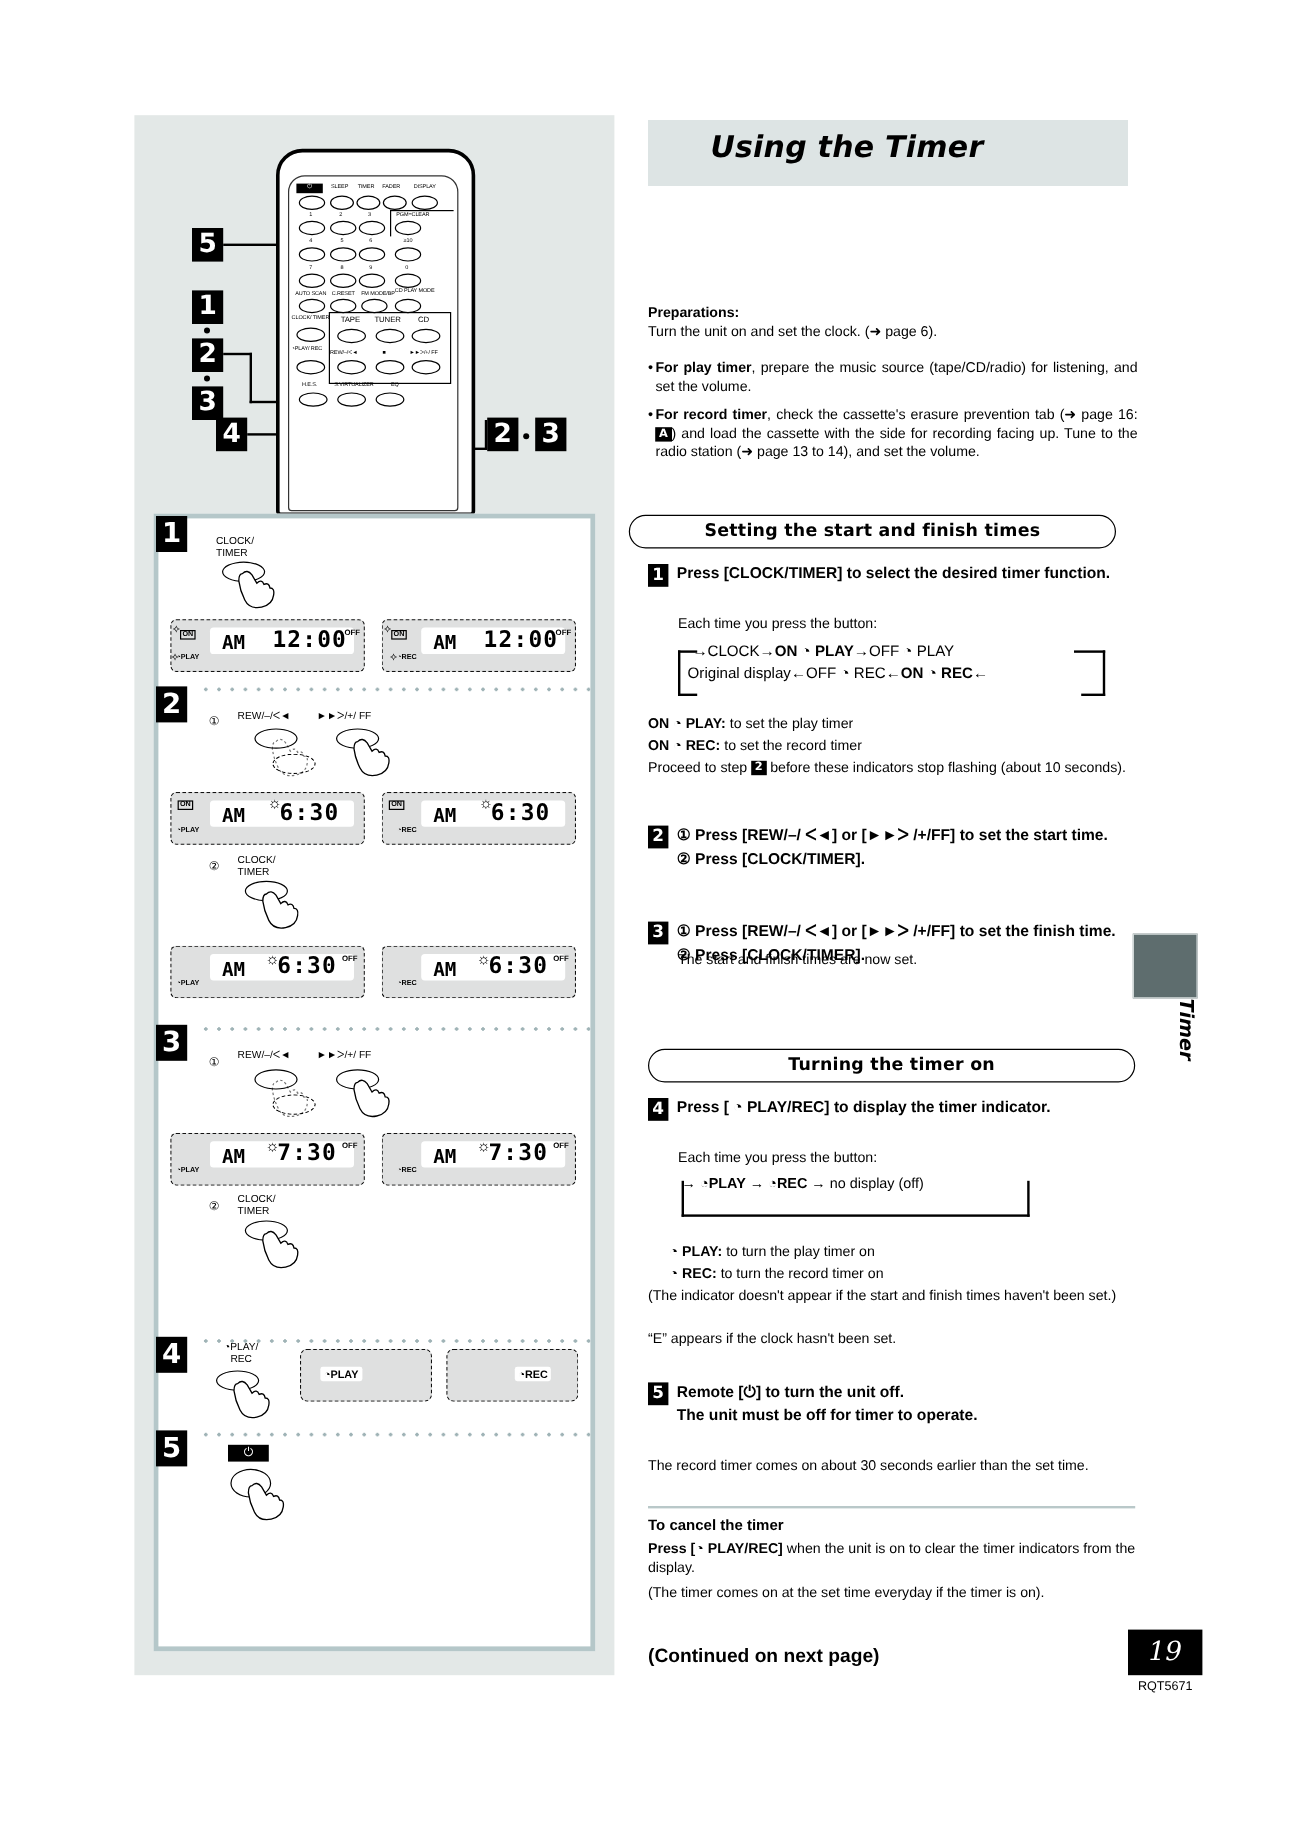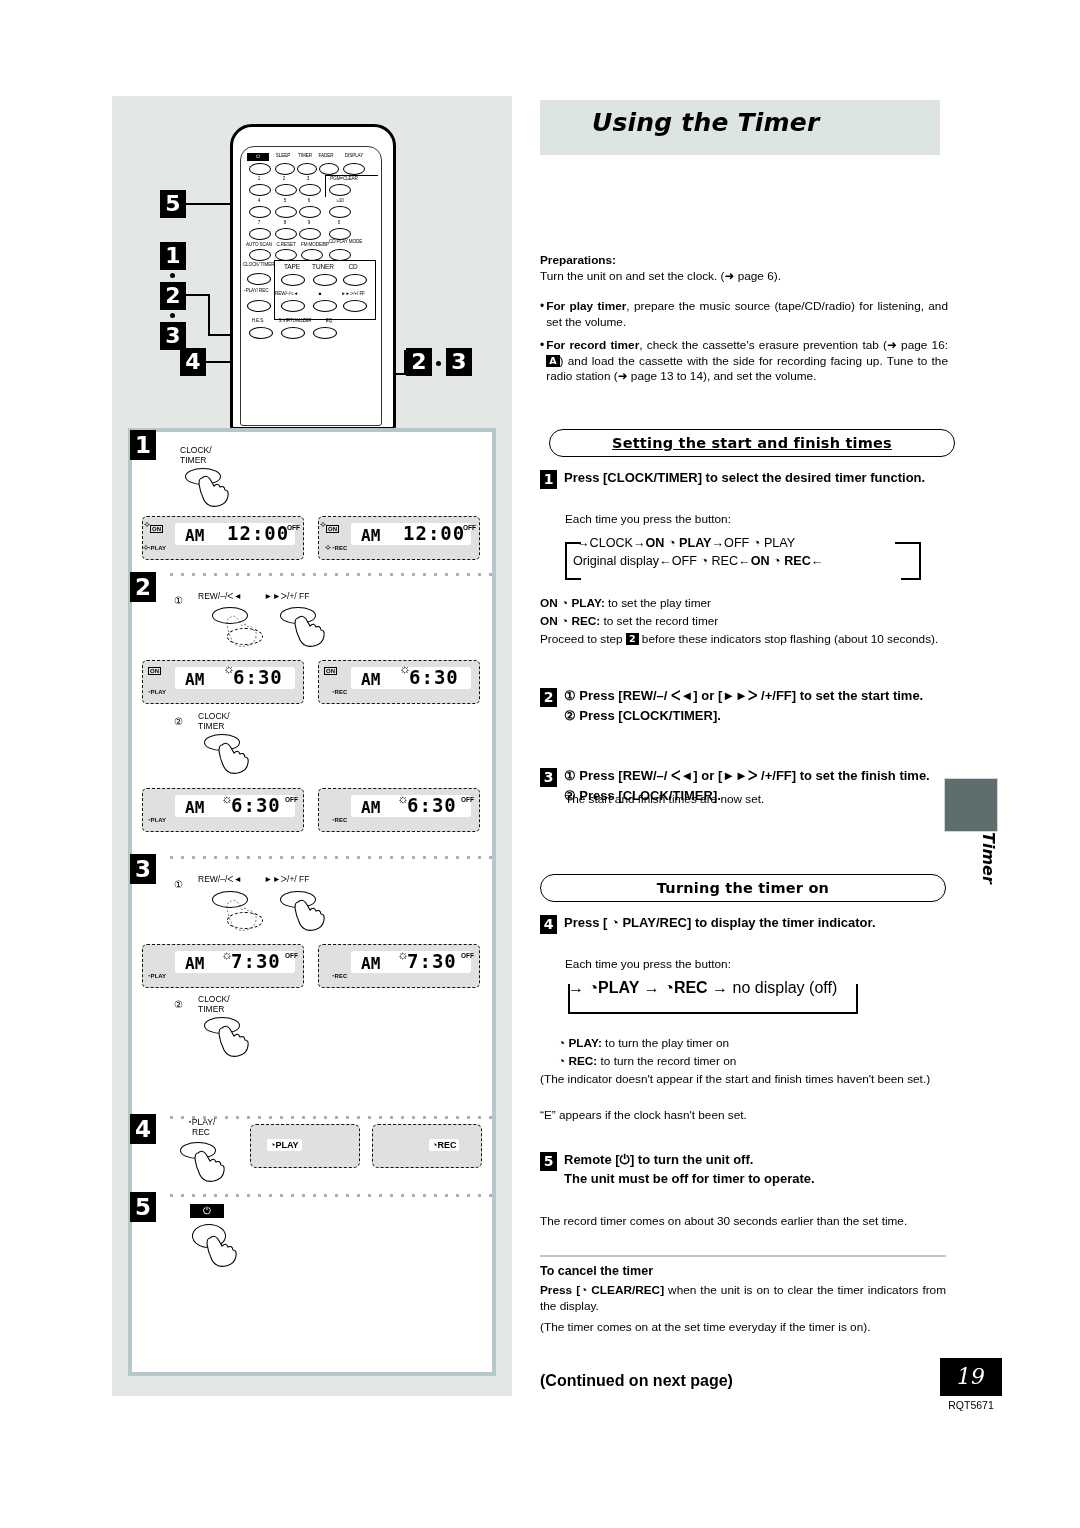--- a/index.html
+++ b/index.html
@@ -90,21 +90,21 @@
   .numstep{display:flex;gap:7px;}
   .numbox{
     background:#000;color:#fff;font-weight:bold;font-family:"DejaVu Sans",sans-serif;
     min-width:17px;width:17px;height:19px;font-size:14px;line-height:19px;text-align:center;flex:none;
   }
   .numtxt{font-size:13px;line-height:16.5px;font-weight:bold;}
   .inlinebox{display:inline-block;background:#000;color:#fff;font-weight:bold;
     font-family:"DejaVu Sans",sans-serif;font-size:9.5px;padding:0 3px;line-height:12px;vertical-align:1px;}
 
   .flowA{position:relative;font-size:12.6px;line-height:17px;white-space:nowrap;}
-  .flowbox{position:relative;font-size:16px;}
+  .flowbox{position:relative;font-size:12px;}
 
   #side-tab{position:absolute;left:944px;top:778px;width:52px;height:52px;background:#5e6d6e;border:1px solid #cfd6d6;}
   #side-tab-label{position:absolute;left:938px;top:832px;width:60px;font-size:16px;font-weight:bold;font-style:italic;
     font-family:"DejaVu Sans",sans-serif;writing-mode:vertical-rl;text-orientation:mixed;}
 
   #pagenum{position:absolute;left:940px;top:1358px;width:62px;height:38px;background:#000;color:#fff;
     font-size:22px;font-style:italic;text-align:center;line-height:38px;font-family:"DejaVu Serif",serif;}
   #rqt{position:absolute;left:940px;top:1399px;width:62px;text-align:center;font-size:10.5px;}
   #continued{position:absolute;left:540px;top:1372px;font-size:16px;font-weight:bold;}
   .hr{position:absolute;height:2px;background:#b9c8c9;}
@@ -386,21 +386,21 @@
   <div class="body bullet" style="position:absolute;left:540px;top:299px;width:408px;">
     <span class="dot">•</span>
     <span><b>For play timer</b><span>, prepare the music source (tape/CD/radio) for listening, and set the volume.</span></span>
   </div>
 
   <div class="body bullet" style="position:absolute;left:540px;top:338px;width:408px;">
     <span class="dot">•</span>
     <span><b>For record timer</b><span>, check the cassette's erasure prevention tab (➜ page 16: </span><span class="inlinebox">A</span><span>) and load the cassette with the side for recording facing up. Tune to the radio station (➜ page 13 to 14), and set the volume.</span></span>
   </div>
 
-  <div class="pill" style="position:absolute;left:549px;top:429px;width:404px;text-decoration:underline;">Setting the start and finish times</div>
+  <div class="pill" style="position:absolute;left:524px;top:429px;width:404px;">Setting the start and finish times</div>
 
   <div class="numstep" style="position:absolute;left:540px;top:470px;width:404px;">
     <div class="numbox">1</div>
     <div class="numtxt">Press [CLOCK/TIMER] to select the desired timer function.</div>
   </div>
   <div class="body" style="position:absolute;left:565px;top:512px;">Each time you press the button:</div>
 
   <div style="position:absolute;left:565px;top:542px;width:370px;height:42px;">
     <div style="position:absolute;left:0;top:0;width:2px;height:38px;background:#000;"></div>
     <div style="position:absolute;left:0;top:0;width:16px;height:2px;background:#000;"></div>
@@ -464,21 +464,21 @@
     <div>
       <div class="numtxt">Remote [⏻] to turn the unit off.</div>
       <div class="numtxt" style="margin-top:2px;">The unit must be off for timer to operate.</div>
     </div>
   </div>
   <div class="body" style="position:absolute;left:540px;top:1214px;width:406px;">The record timer comes on about 30 seconds earlier than the set time.</div>
 
   <div class="hr" style="left:540px;top:1255px;width:406px;"></div>
 
   <div class="body" style="position:absolute;left:540px;top:1264px;font-weight:bold;font-size:12.5px;">To cancel the timer</div>
-  <div class="body" style="position:absolute;left:540px;top:1283px;width:406px;"><b>Press [</b><b>◔</b><b> CLEAR/REC]</b><span> when the unit is on to clear the timer indicators from the display.</span></div>
+  <div class="body" style="position:absolute;left:540px;top:1283px;width:406px;"><b>Press [</b><b>◔</b><b> PLAY/REC]</b><span> when the unit is on to clear the timer indicators from the display.</span></div>
   <div class="body" style="position:absolute;left:540px;top:1320px;width:406px;">(The timer comes on at the set time everyday if the timer is on).</div>
 
   <div id="continued">(Continued on next page)</div>
 
   <div id="side-tab"></div>
   <div id="side-tab-label">Timer</div>
 
   <div id="pagenum">19</div>
   <div id="rqt">RQT5671</div>
 </div>

